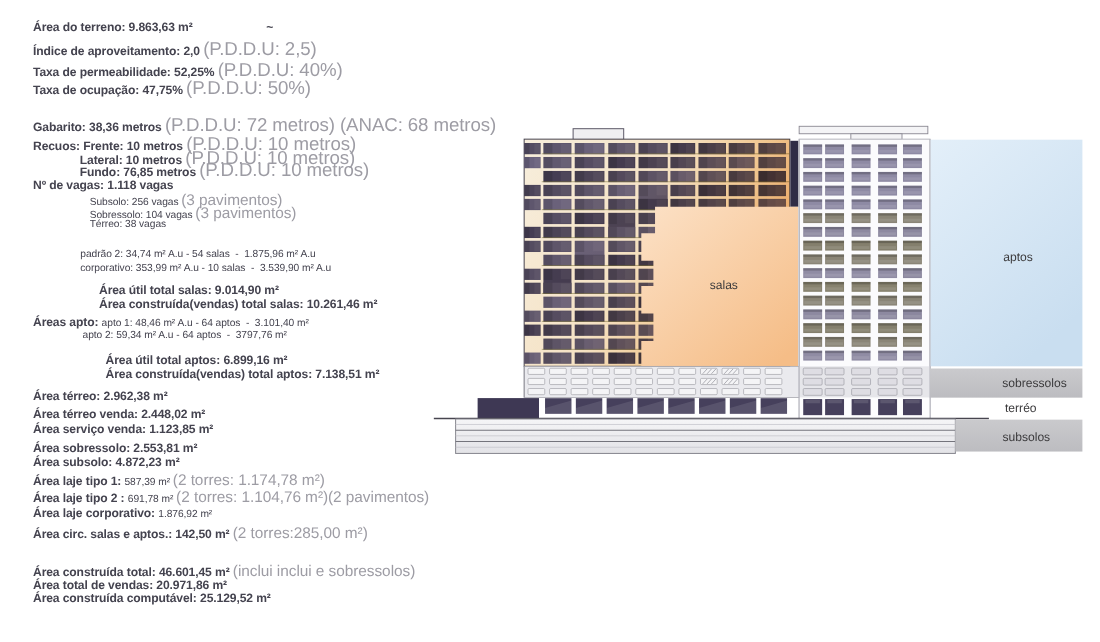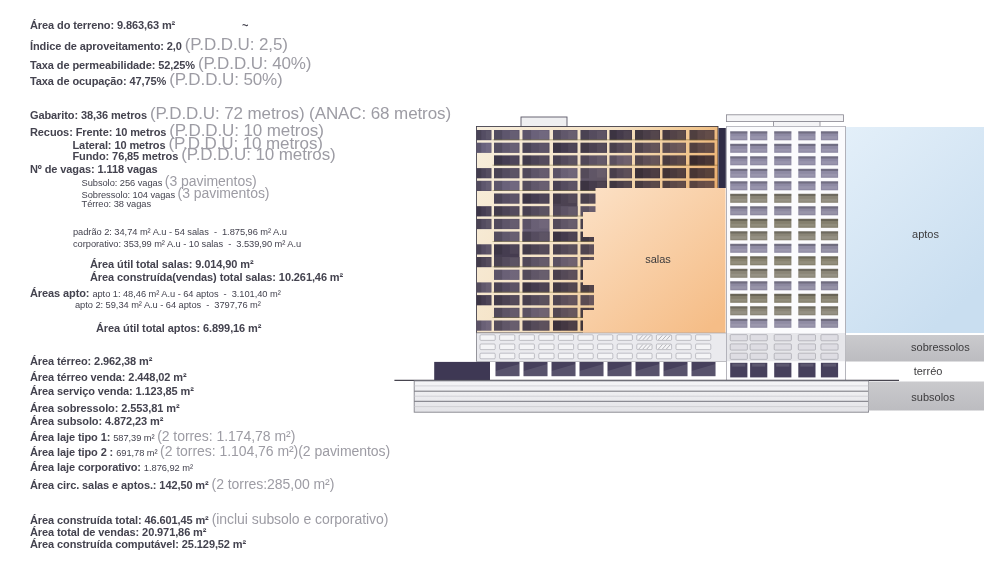--- a/index.html
+++ b/index.html
@@ -835,24 +835,25 @@
     <div class="ln" style="left:81.5px;top:175.3px"><span class="s">Subsolo: 256 vagas </span><span class="gs">(3 pavimentos)</span></div>
     <div class="ln" style="left:81.5px;top:186.8px"><span class="s">Sobressolo: 104 vagas </span><span class="gs">(3 pavimentos)</span></div>
     <div class="ln" style="left:81.5px;top:197.3px"><span class="s">Térreo: 38 vagas</span></div>
     <div class="ln" style="left:73px;top:225.3px"><span class="s">padrão 2: 34,74 m² A.u - 54 salas&nbsp;&nbsp;-&nbsp;&nbsp;1.875,96 m² A.u</span></div>
     <div class="ln" style="left:73px;top:236.8px"><span class="s">corporativo: 353,99 m² A.u - 10 salas&nbsp;&nbsp;-&nbsp;&nbsp;3.539,90 m² A.u</span></div>
     <div class="ln" style="left:70px;top:257.8px"><span class="d">Área útil total salas: 9.014,90 m²</span></div>
     <div class="ln" style="left:70px;top:270.8px"><span class="d">Área construída(vendas) total salas: 10.261,46 m²</span></div>
     <div class="ln" style="left:10px;top:287.3px"><span class="d">Áreas apto: </span><span class="s">apto 1: 48,46 m² A.u - 64 aptos&nbsp;&nbsp;-&nbsp;&nbsp;3.101,40 m²</span></div>
     <div class="ln" style="left:75px;top:298.3px"><span class="s">apto 2: 59,34 m² A.u - 64 aptos&nbsp;&nbsp;-&nbsp;&nbsp;3797,76 m²</span></div>
     <div class="ln" style="left:76px;top:321.8px"><span class="d">Área útil total aptos: 6.899,16 m²</span></div>
+    <div class="ln" style="left:76px;top:334.8px"><span class="d">Área construída(vendas) total aptos: 7.138,51 m²</span></div>
     <div class="ln" style="left:10px;top:354.8px"><span class="d">Área térreo: 2.962,38 m²</span></div>
     <div class="ln" style="left:10px;top:370.8px"><span class="d">Área térreo venda: 2.448,02 m²</span></div>
     <div class="ln" style="left:10px;top:385.3px"><span class="d">Área serviço venda: 1.123,85 m²</span></div>
     <div class="ln" style="left:10px;top:401.8px"><span class="d">Área sobressolo: 2.553,81 m²</span></div>
     <div class="ln" style="left:10px;top:415.0px"><span class="d">Área subsolo: 4.872,23 m²</span></div>
     <div class="ln" style="left:10px;top:430.3px"><span class="d">Área laje tipo 1: </span><span class="s">587,39 m² </span><span class="gs">(2 torres: 1.174,78 m²)</span></div>
     <div class="ln" style="left:10px;top:445.3px"><span class="d">Área laje tipo 2 : </span><span class="s">691,78 m² </span><span class="gs">(2 torres: 1.104,76 m²)(2 pavimentos)</span></div>
     <div class="ln" style="left:10px;top:461.3px"><span class="d">Área laje corporativo: </span><span class="s">1.876,92 m²</span></div>
     <div class="ln" style="left:10px;top:478.3px"><span class="d">Área circ. salas e aptos.: 142,50 m² </span><span class="gs">(2 torres:285,00 m²)</span></div>
-    <div class="ln" style="left:10px;top:512.8px"><span class="d">Área construída total: 46.601,45 m² </span><span class="gs">(inclui subsolo e corporativo)</span></div>
+    <div class="ln" style="left:10px;top:512.8px"><span class="d">Área construída total: 46.601,45 m² </span><span class="gs">(inclui inclui e sobressolos)</span></div>
     <div class="ln" style="left:10px;top:525.8px"><span class="d">Área total de vendas: 20.971,86 m²</span></div>
     <div class="ln" style="left:10px;top:538.3px"><span class="d">Área construída computável: 25.129,52 m²</span></div>
 </div>
 </body></html>

